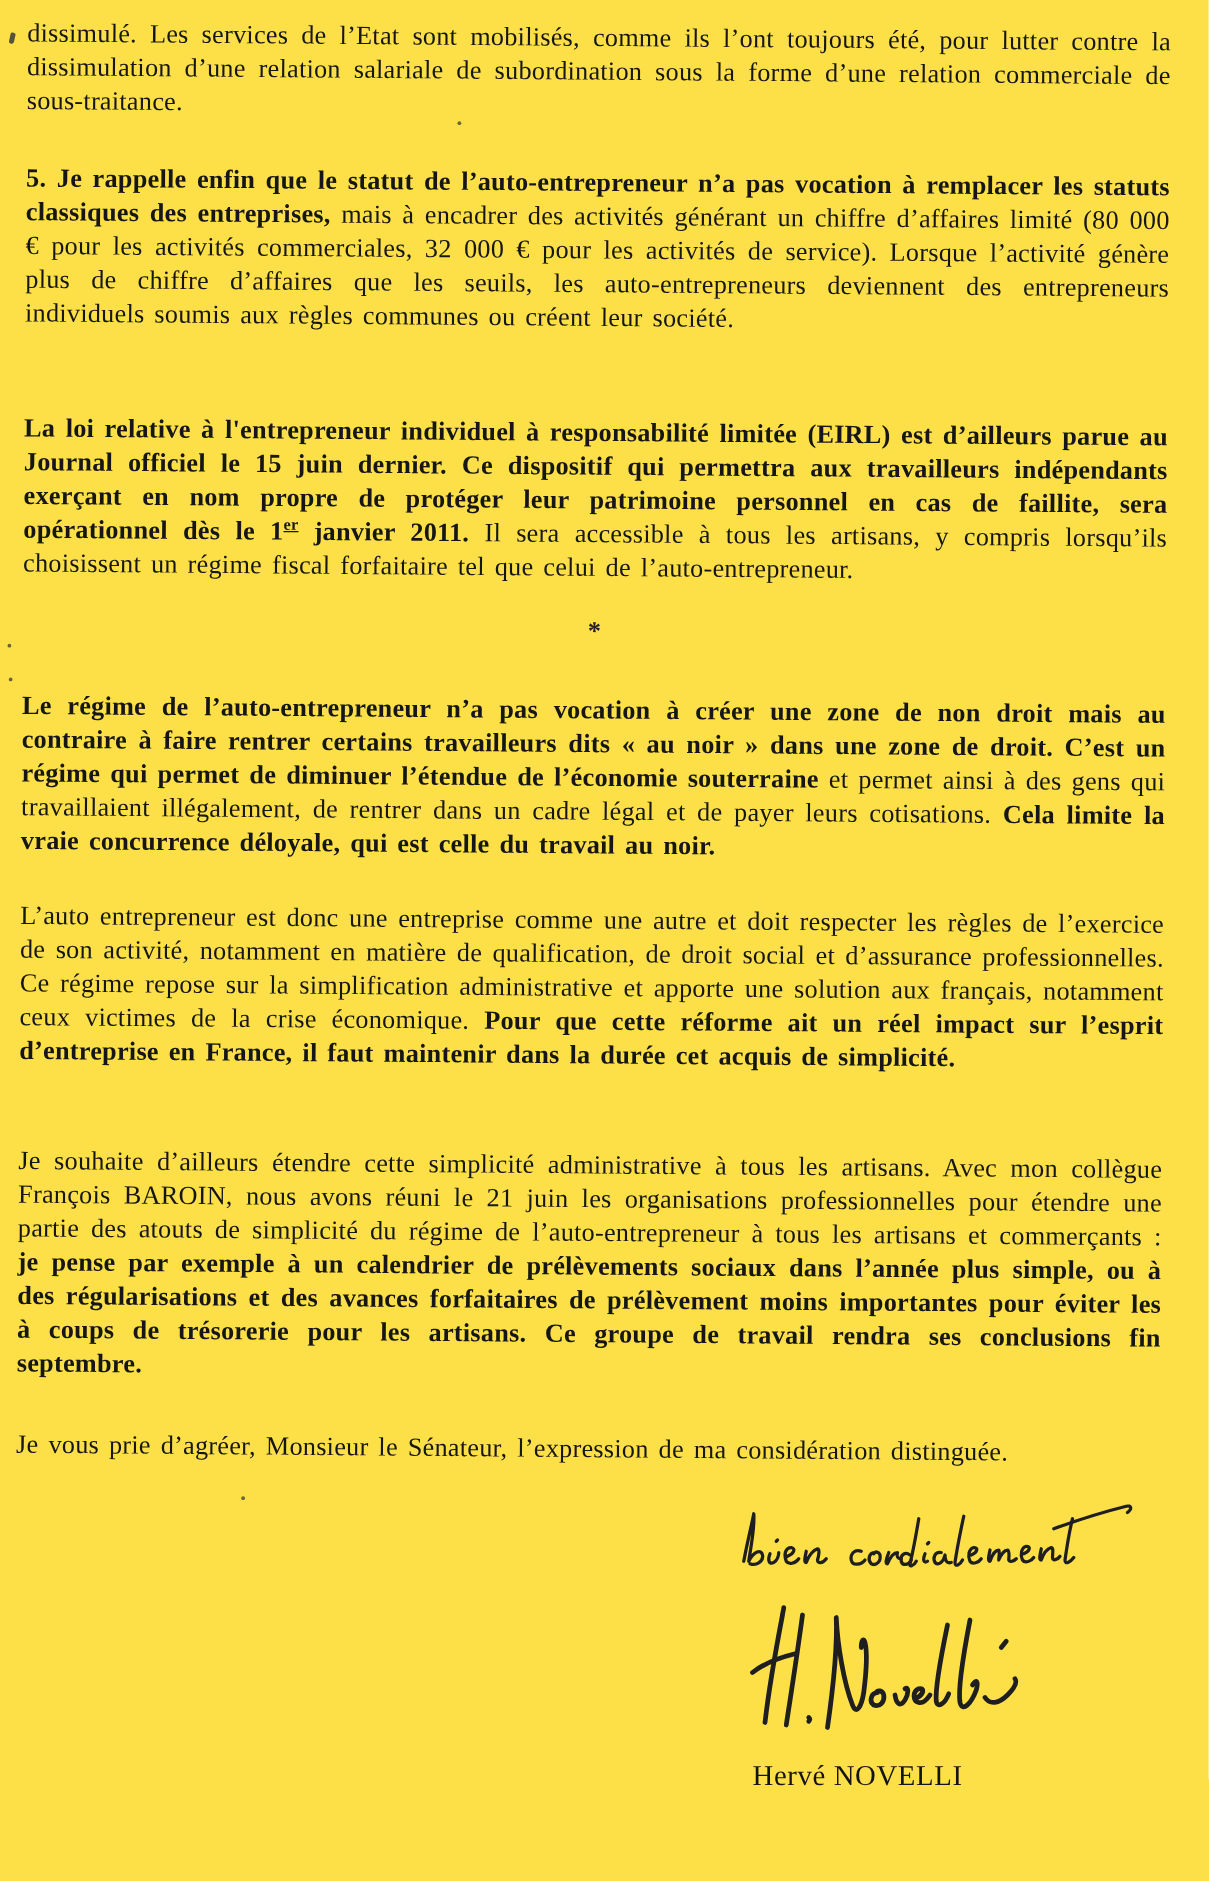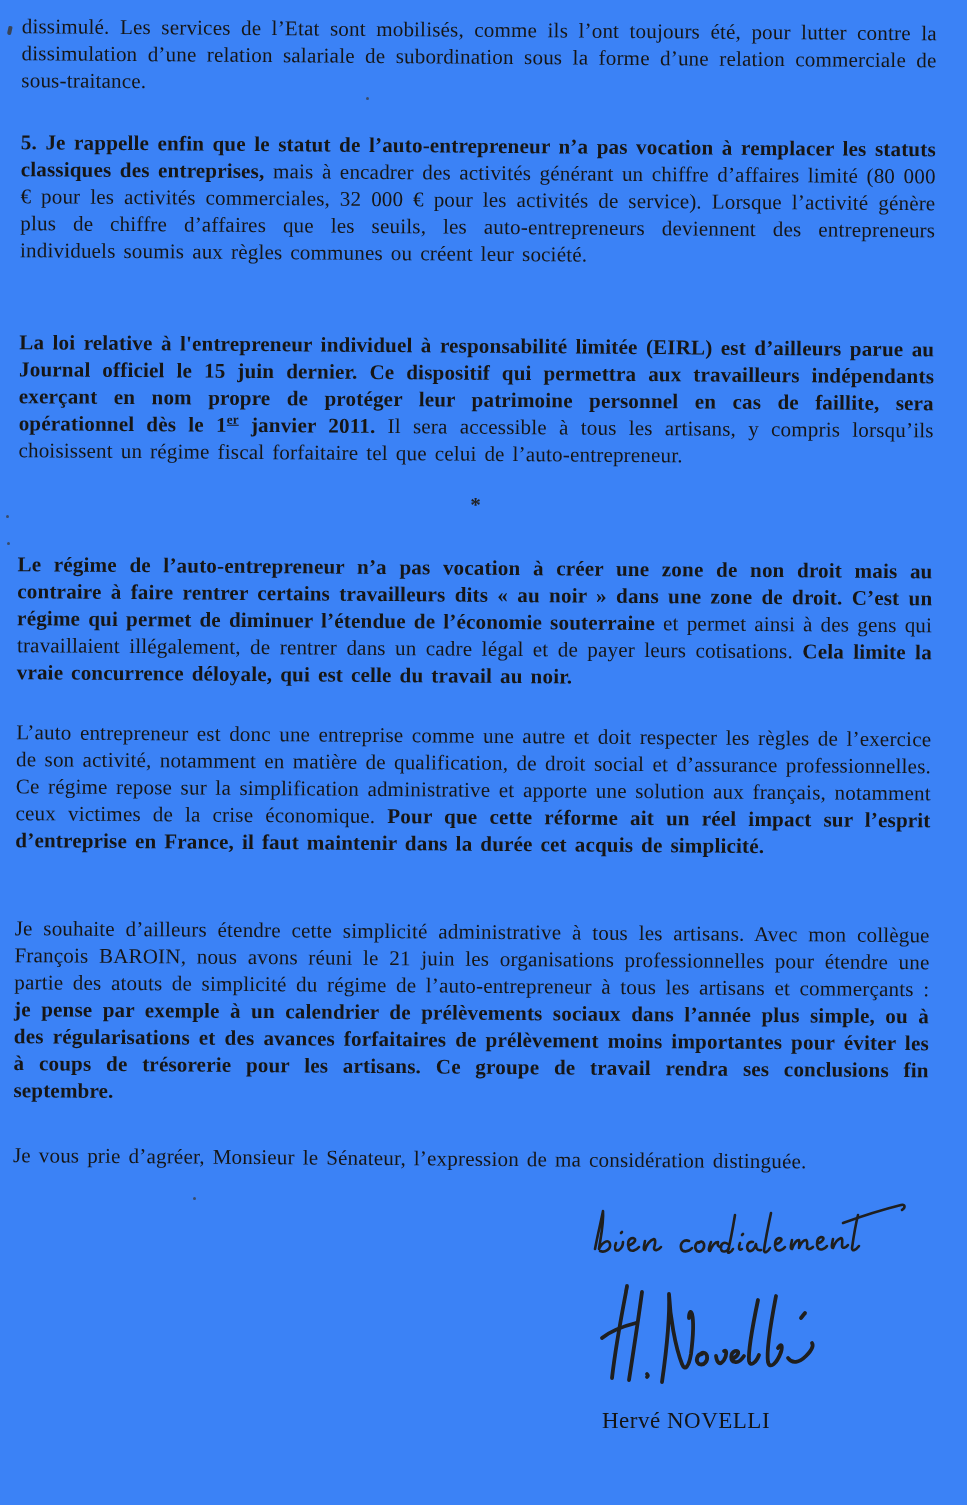--- a/index.html
+++ b/index.html
@@ -1,19 +1,19 @@
 <!DOCTYPE html>
 <html><head>
 <meta charset="utf-8">
 <style>
   html,body{margin:0;padding:0;background:#ffffff;}
   .page{
     position:relative;
     width:967px;height:1505px;
-    background:#3b82f6;
+    background:#fde047;
     overflow:hidden;
     font-family:"Liberation Serif","DejaVu Serif",serif;
     color:#161616;
   }
   .text-layer{
     position:absolute;inset:0;
     transform:rotate(0.45deg);
     transform-origin:2px 2px;
   }
   .para{

